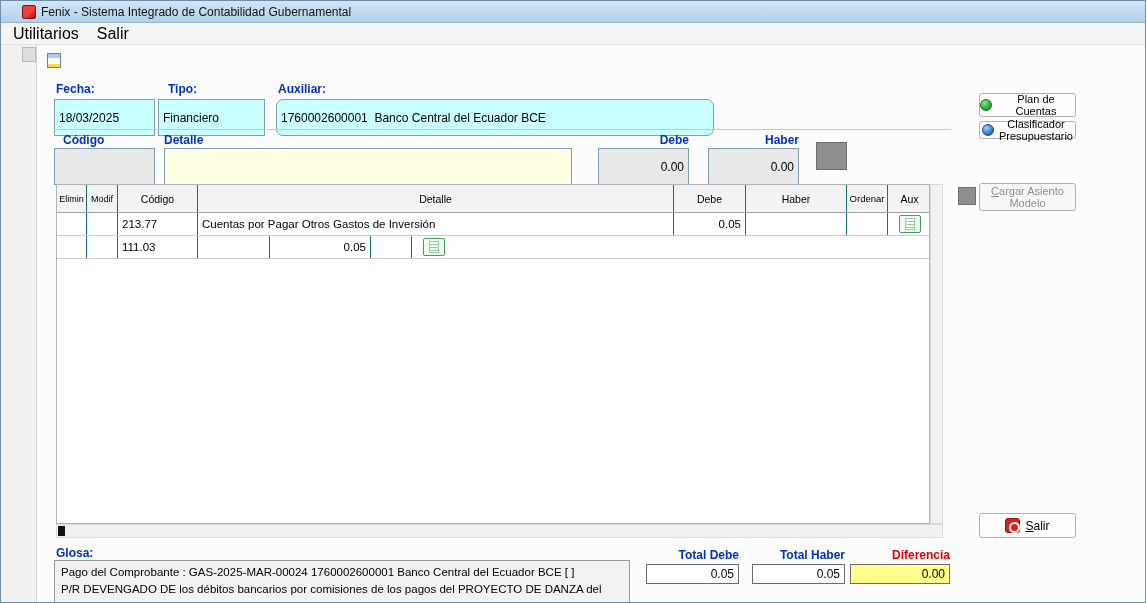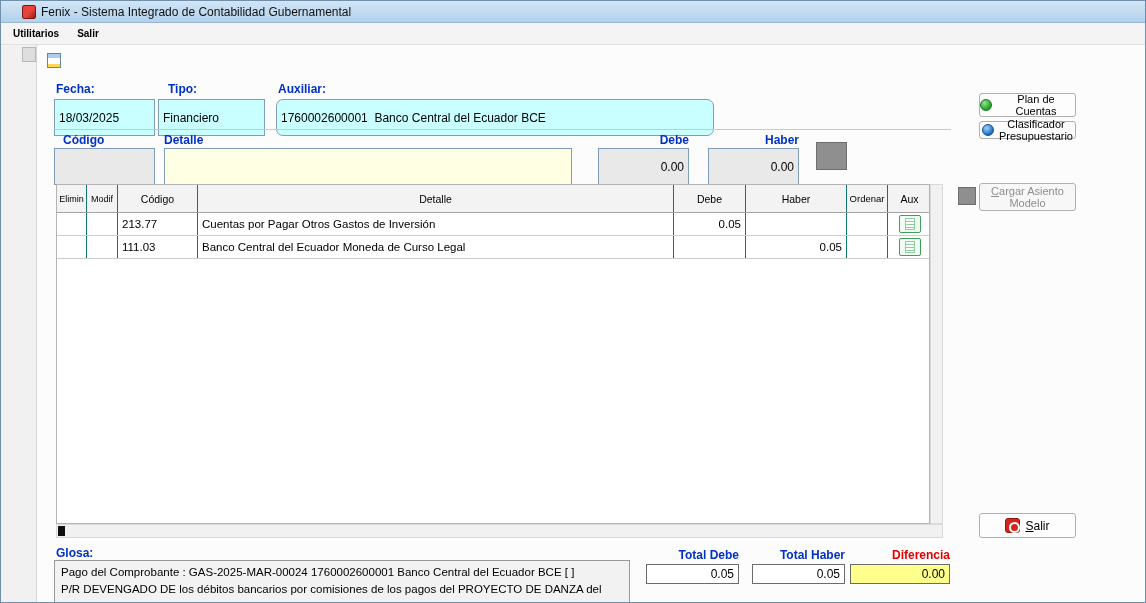--- a/index.html
+++ b/index.html
@@ -12,21 +12,21 @@
   
   .titlebar { position:absolute; left:0; top:0; right:0; height:22px;
     background:linear-gradient(#d2e5f5,#b2d1ec); border-bottom:1px solid #97b7d4;
     display:flex; align-items:center; gap:5px; padding:0 21px; }
   .app-icon { width:14px; height:14px; border-radius:2px; flex:0 0 auto;
     background:linear-gradient(135deg,#e8423a 55%,#8e1d17); border:1px solid #7a1712; }
   .title-text { font-size:12px; color:#111; }
   
   .menubar { position:absolute; left:0; top:22px; right:0; height:22px; background:#f4f4f4;
     border-bottom:1px solid #e1e1e1; display:flex; align-items:center; padding-left:3px; }
-  .menu-item { padding:2px 9px; font-size:10px; cursor:default;font-weight:bold; }
+  .menu-item { padding:2px 9px; font-size:16px; cursor:default; }
   
   .client { position:absolute; left:0; top:44px; right:0; bottom:0; background:#fcfcfc; }
   .left-strip { position:absolute; left:0; top:0; width:36px; bottom:0; background:#f1f1f1;
     border-right:1px solid #d5d5d5; }
   .strip-thumb { position:absolute; left:21px; top:2px; width:14px; height:15px;
     background:#dedede; border:1px solid #b8b8b8; }
   .tool-btn { position:absolute; left:42px; top:5px; width:22px; height:21px;
     background:transparent; border:1px solid transparent; display:flex; align-items:center;
     justify-content:center; cursor:pointer; }
   .doc-icon { width:14px; height:15px; background:#fff; border:1px solid #5b87b5;
@@ -179,21 +179,20 @@
           <button class="aux-btn">
             <span class="aux-icon"></span>
           </button>
         </div>
       </div>
 
       <div class="g-row">
         <div class="gc c0"></div>
         <div class="gc c1"></div>
         <div class="gc c2">111.03</div>
-        <div class="gc c3">Banco Central del Ecuador Moneda de Curso Legal</div>
         <div class="gc c4 num"></div>
         <div class="gc c5 num">0.05</div>
         <div class="gc c6"></div>
         <div class="gc c7 aux">
           <button class="aux-btn">
             <span class="aux-icon"></span>
           </button>
         </div>
       </div>
     </div>

